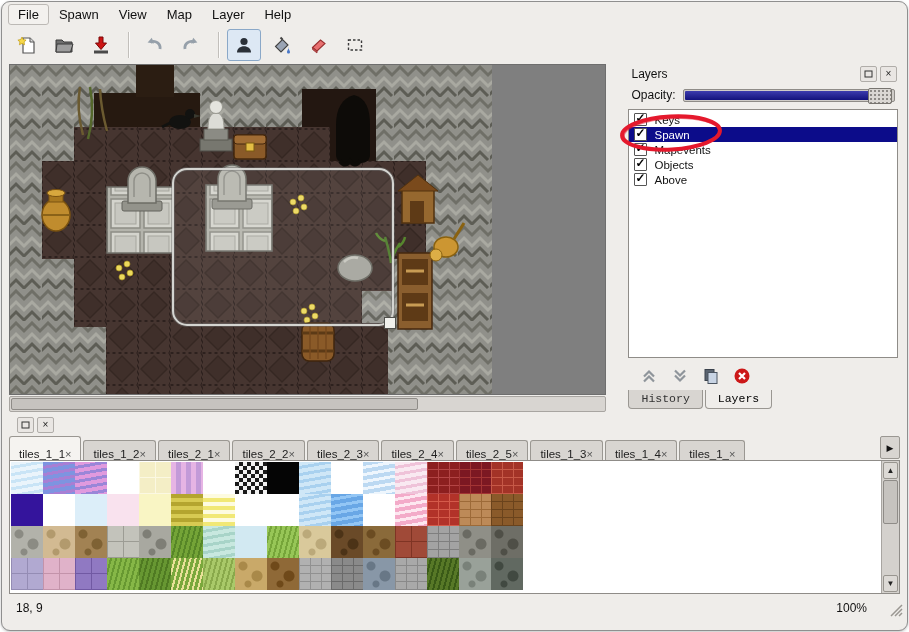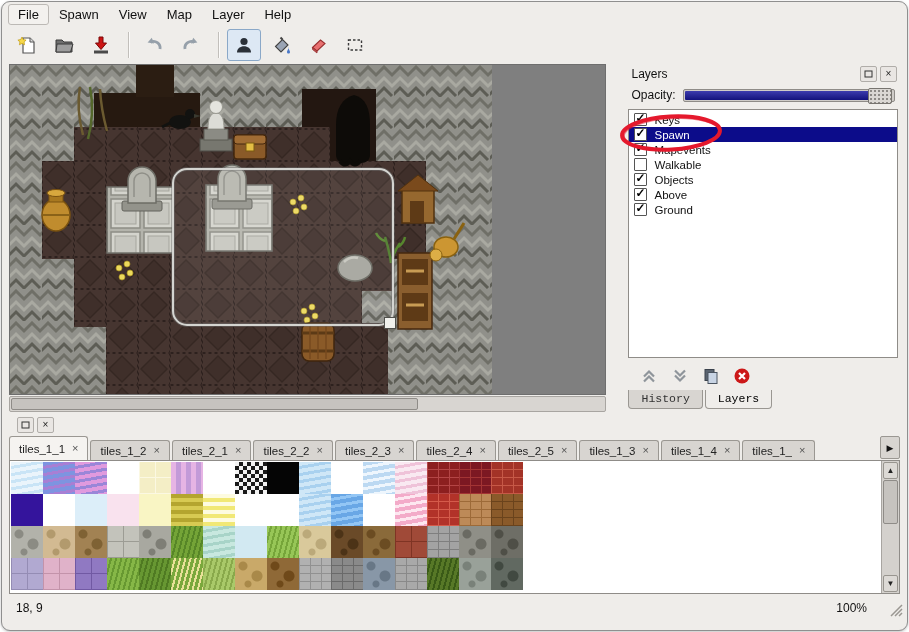--- a/index.html
+++ b/index.html
@@ -51,21 +51,21 @@
   .act-btn{width:22px;height:22px;display:flex;align-items:center;justify-content:center;}
   .dock-tabs{height:22px;display:flex;padding-left:2px;align-items:flex-start;}
   .dock-tab{padding:2px 12px 3px;font-size:11.5px;background:#d8d5d1;border:1px solid #9a9792;border-top:none;
             border-radius:0 0 4px 4px;margin-right:2px;color:#333;font-family:Liberation Mono, monospace;}
   .dock-tab.active{background:#efedea;color:#000;}
   .annotation-svg{position:absolute;left:-8px;top:46px;z-index:6;pointer-events:none;}
 
   
   .tilesets-dock{margin:3px 7px 0 7px;}
   .tileset-tabs{height:25px;display:flex;align-items:flex-end;position:relative;overflow:hidden;padding-right:20px;}
-  .ts-tab{height:19px;flex:none;display:flex;align-items:center;gap:7px;padding:0 9px;font-size:11.5px;
+  .ts-tab{height:19px;flex:none;display:flex;align-items:flex-end;padding:0 9px;font-size:11.5px;
           background:#d8d5d1;border:1px solid #9a9792;border-bottom:none;border-radius:3px 3px 0 0;
           margin-right:2px;color:#222;white-space:nowrap;}
   .ts-tab.active{height:23px;background:#f5f3f0;z-index:2;}
   .ts-x{font-size:11px;color:#555;line-height:1;}
   .ts-scroll-btn{position:absolute;right:0;bottom:1px;width:18px;height:21px;background:#d8d5d1;
                  border:1px solid #9a9792;display:flex;align-items:center;justify-content:center;
                  font-size:9px;color:#111;border-radius:2px;}
   .tileset-content{height:132px;background:#ffffff;border:1px solid #8f8c88;position:relative;overflow:hidden;}
   .tile-grid{position:absolute;left:1px;top:1px;display:grid;grid-template-columns:repeat(16,32px);grid-auto-rows:32px;}
   .tile{width:32px;height:32px;}
@@ -337,34 +337,26 @@
         </div>
         <div class="layer-row selected">
           <span class="checkbox checked"></span>
           <span>Spawn</span>
         </div>
         <div class="layer-row">
           <span class="checkbox checked"></span>
           <span>Mapevents</span>
         </div>
         <div class="layer-row">
-          <span class="checkbox"></span>
-          <span>Walkable</span>
-        </div>
-        <div class="layer-row">
           <span class="checkbox checked"></span>
           <span>Objects</span>
         </div>
         <div class="layer-row">
           <span class="checkbox checked"></span>
           <span>Above</span>
-        </div>
-        <div class="layer-row">
-          <span class="checkbox checked"></span>
-          <span>Ground</span>
         </div>
       </div>
       <div class="layer-actions">
         <span class="act-btn">
           <svg width="18" height="18">
             <path d="M4 9.5 L9 4.5 L14 9.5 M4 14.5 L9 9.5 L14 14.5" stroke="#8f959b" stroke-width="2.2" fill="none"></path>
           </svg>
         </span>
         <span class="act-btn">
           <svg width="18" height="18">

